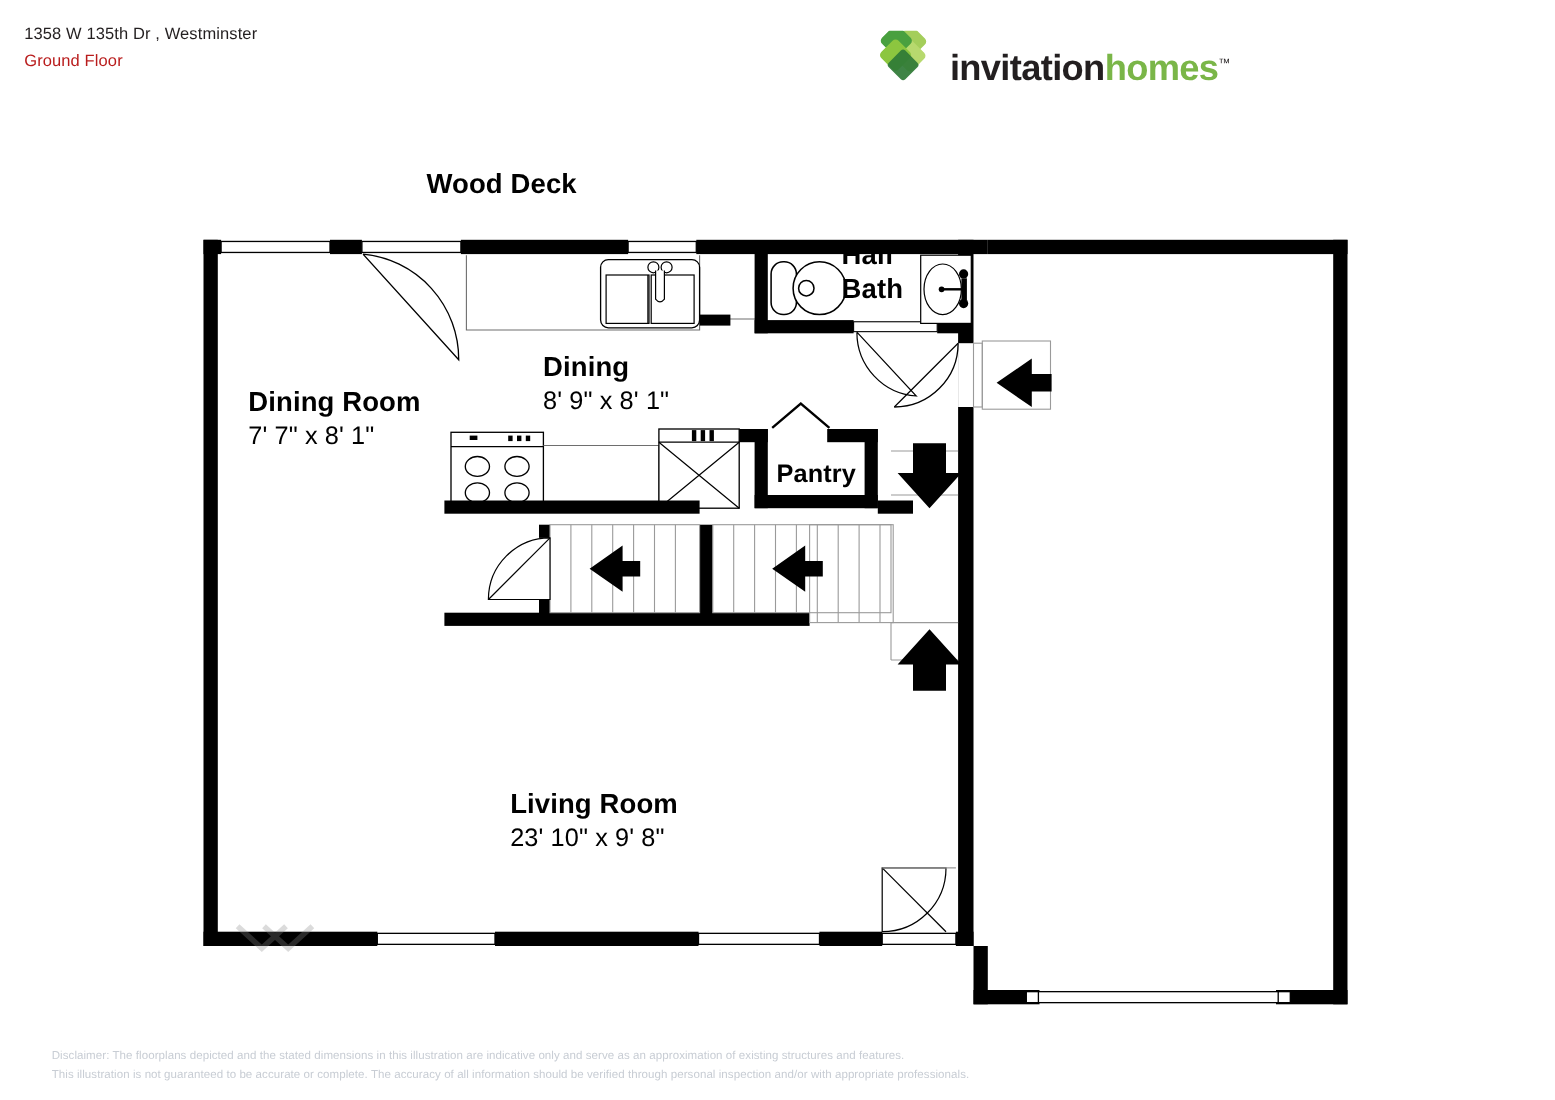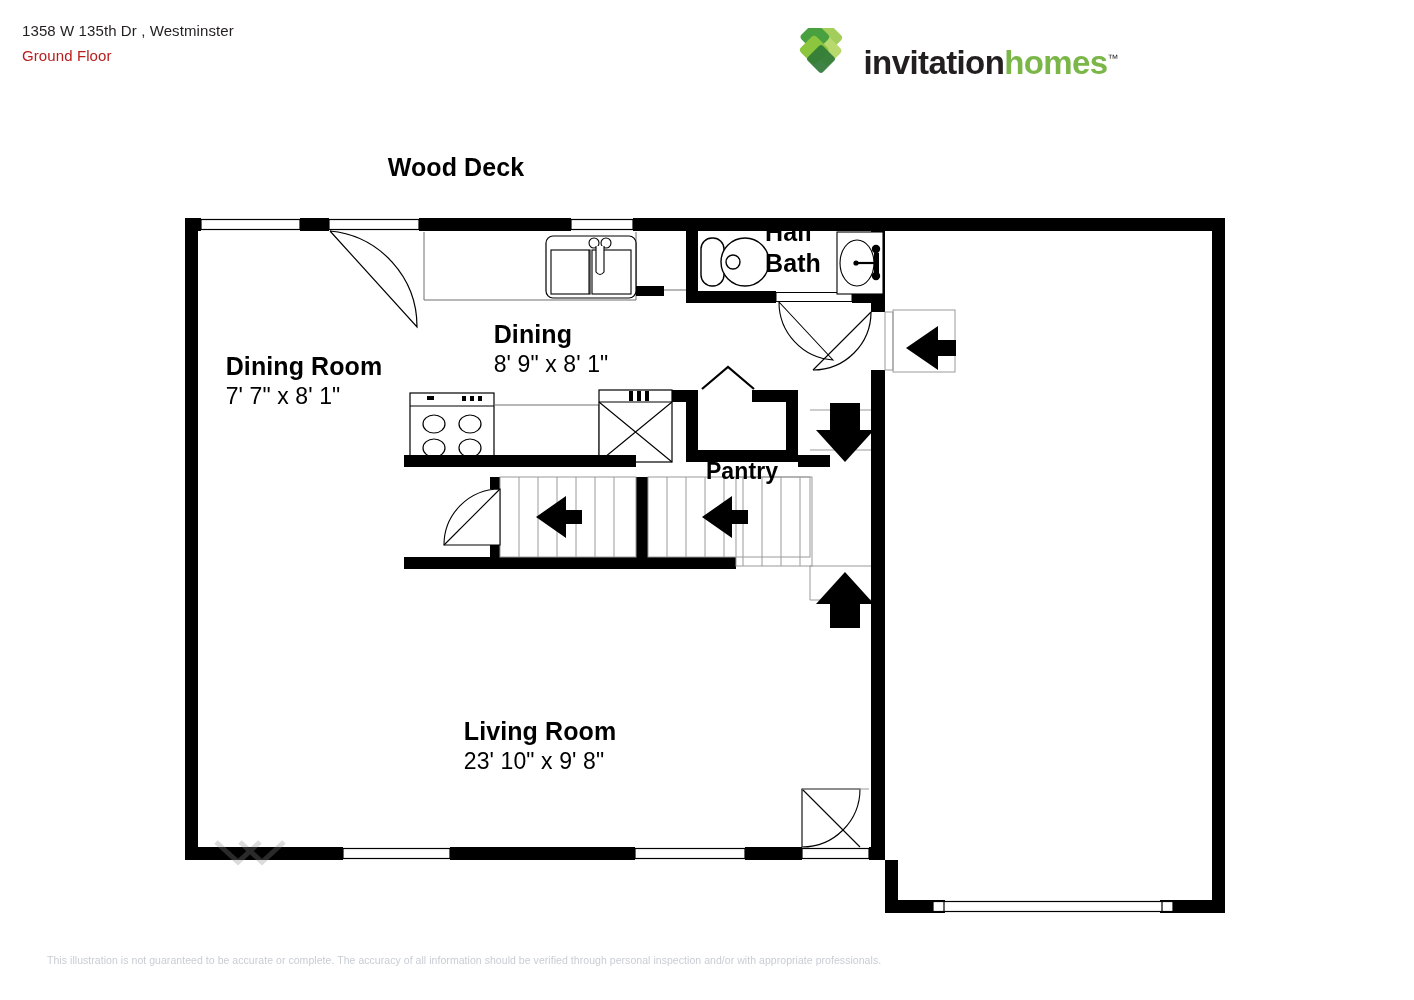--- a/index.html
+++ b/index.html
@@ -97,21 +97,21 @@
     line-height: 30px;
     letter-spacing: 0.1px;
   }
   .room-label.small .rl-name { font-size: 23px; }
 
   #label-wood-deck  { left: 456px; top: 152px; }
   #label-dining     { left: 304px; top: 319px; margin-top: 32px; }
   #label-kitchen    { left: 551px; top: 319px; }
   #label-halfbath   { left: 793px; top: 217px; }
   #label-halfbath .rl-name { font-size: 25px; line-height: 31px; }
-  #label-pantry     { left: 742px; top: 415px; margin-top: 41px; }
+  #label-pantry     { left: 742px; top: 415px; }
   #label-living     { left: 540px; top: 716px; }
   #label-garage     { left: 1059px; top: 538px; }
 
   
   #disclaimer {
     position: absolute;
     left: 47px;
     top: 952px;
     color: #c8cdd4;
     font-size: 10.5px;
@@ -383,16 +383,17 @@
     <div class="rl-name">Pantry</div>
   </div>
 
   <div class="room-label" id="label-living">
     <div class="rl-name">Living Room</div>
     <div class="rl-dim">23' 10" x 9' 8"</div>
   </div>
 
 
   <div id="disclaimer">
+    <div>Disclaimer: The floorplans depicted and the stated dimensions in this illustration are indicative only and serve as an approximation of existing structures and features.</div>
     <div>This illustration is not guaranteed to be accurate or complete. The accuracy of all information should be verified through personal inspection and/or with appropriate professionals.</div>
   </div>
 
 </div>
 
 </body></html>

